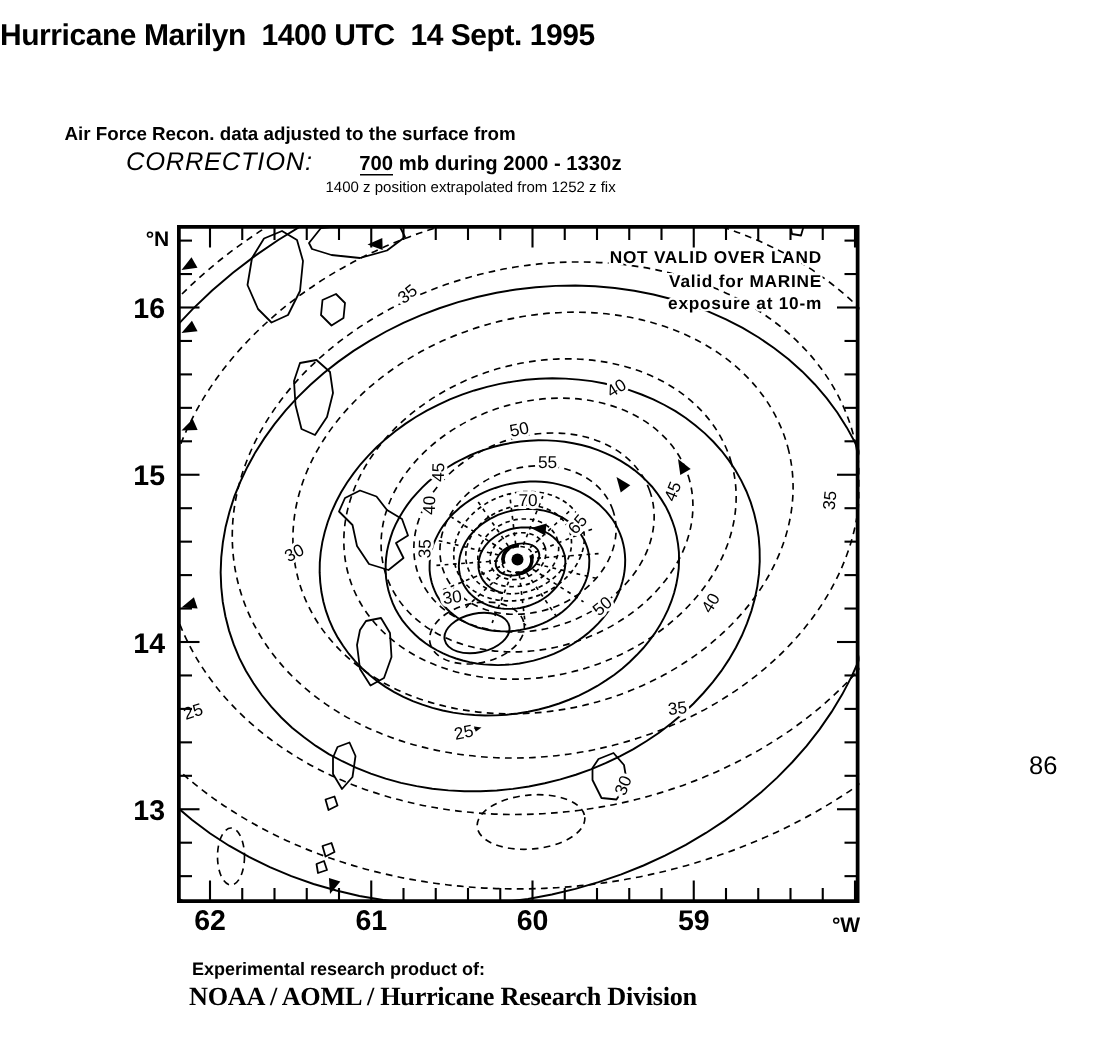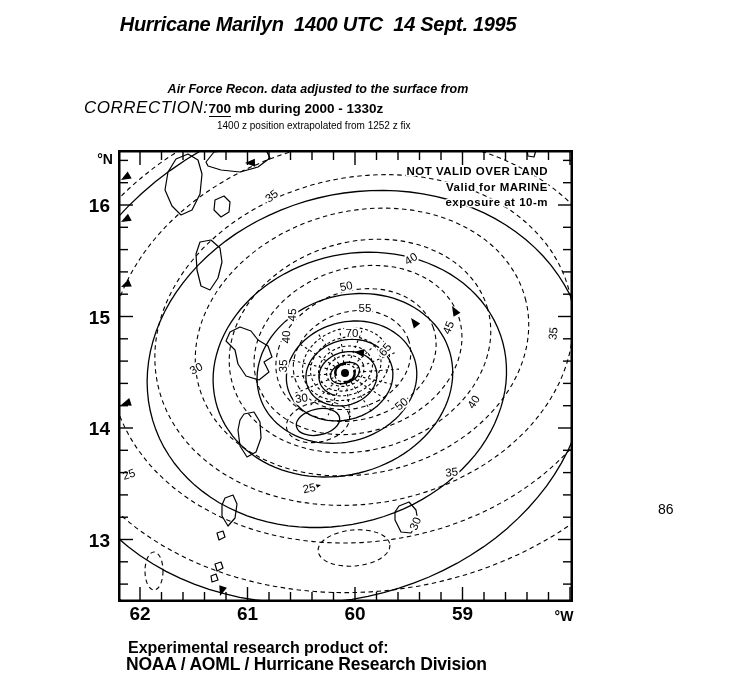--- a/index.html
+++ b/index.html
@@ -1,33 +1,33 @@
 <!DOCTYPE html>
 <html><head>
 <meta charset="utf-8">
 <style>
   * { margin:0; padding:0; box-sizing:border-box; }
   html,body { background:#fff; }
   .canvas {
     position:relative; width:732px; height:699px; background:#fff;
     font-family:"Liberation Sans", sans-serif; color:#000; overflow:hidden;
   }
-  .hline { position:absolute; left:12px; width:612px; text-align:center; white-space:pre;font-style:italic; }
+  .hline { position:absolute; left:0; width:612px; text-align:left; white-space:pre; }
   .title   { top:13px;  font-size:20px; font-weight:bold; letter-spacing:-0.3px; }
   .sub1    { top:42px;  font-size:16px; font-weight:bold; letter-spacing:-0.2px; }
   .sub2    { top:67px;  font-size:12.5px; font-weight:bold; }
-  .sub3    { top:82px;  font-size:12.5px; font-weight:bold; }
+  .sub3    { top:82px;  font-size:12.5px; font-weight:bold;margin-left:43px; }
   .correction-row { position:absolute; left:84px; top:98px; display:flex; align-items:baseline; gap:0; white-space:pre; }
   .correction-label { font-style:italic; font-size:17px; letter-spacing:0.5px; }
   .correction-value { font-size:13.5px; font-weight:bold; }
-  .underlined { border-bottom:1.5px solid #000; }
+  .underlined { border-bottom:1.5px solid #000;margin-left:31px; }
   .pos-note { position:absolute; left:217px; top:120px; font-size:10px; }
-  .page-number { position:absolute; left:658px; top:501px; font-size:14px;text-align:center; }
-  .footer1 { position:absolute; left:128px; top:639px; font-size:16px; font-weight:bold; }
-  .footer2 { position:absolute; left:126px; top:654px; font-size:17.5px; font-weight:bold; letter-spacing:-0.2px; }
+  .page-number { position:absolute; left:686px; top:501px; font-size:17px;text-align:center; }
+  .footer1 { position:absolute; left:128px; top:639px; font-size:12px; font-weight:bold; }
+  .footer2 { position:absolute; left:126px; top:654px; font-size:17.5px; font-weight:bold; letter-spacing:-0.2px;font-family:Liberation Serif, serif; }
   .map-svg { position:absolute; left:88px; top:138px; }
   svg text { font-family:"Liberation Sans", sans-serif; fill:#000; }
 </style>
 </head>
 <body>
 
 <div class="canvas">
 
   <div class="hline title">Hurricane Marilyn  1400 UTC  14 Sept. 1995</div>
   <div class="hline sub3">Air Force Recon. data adjusted to the surface from</div>

